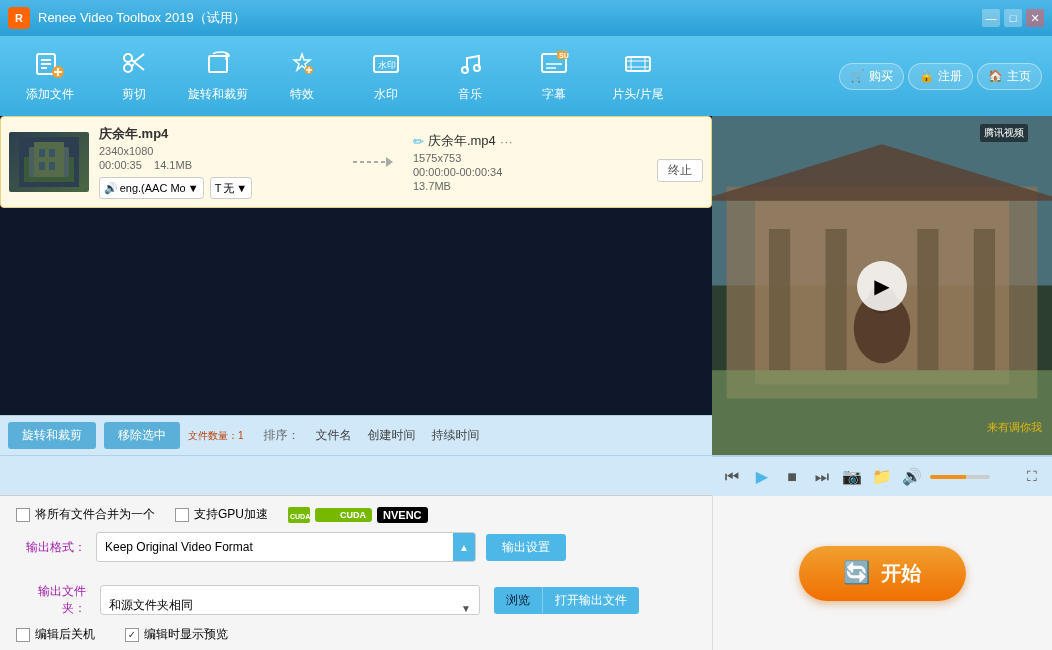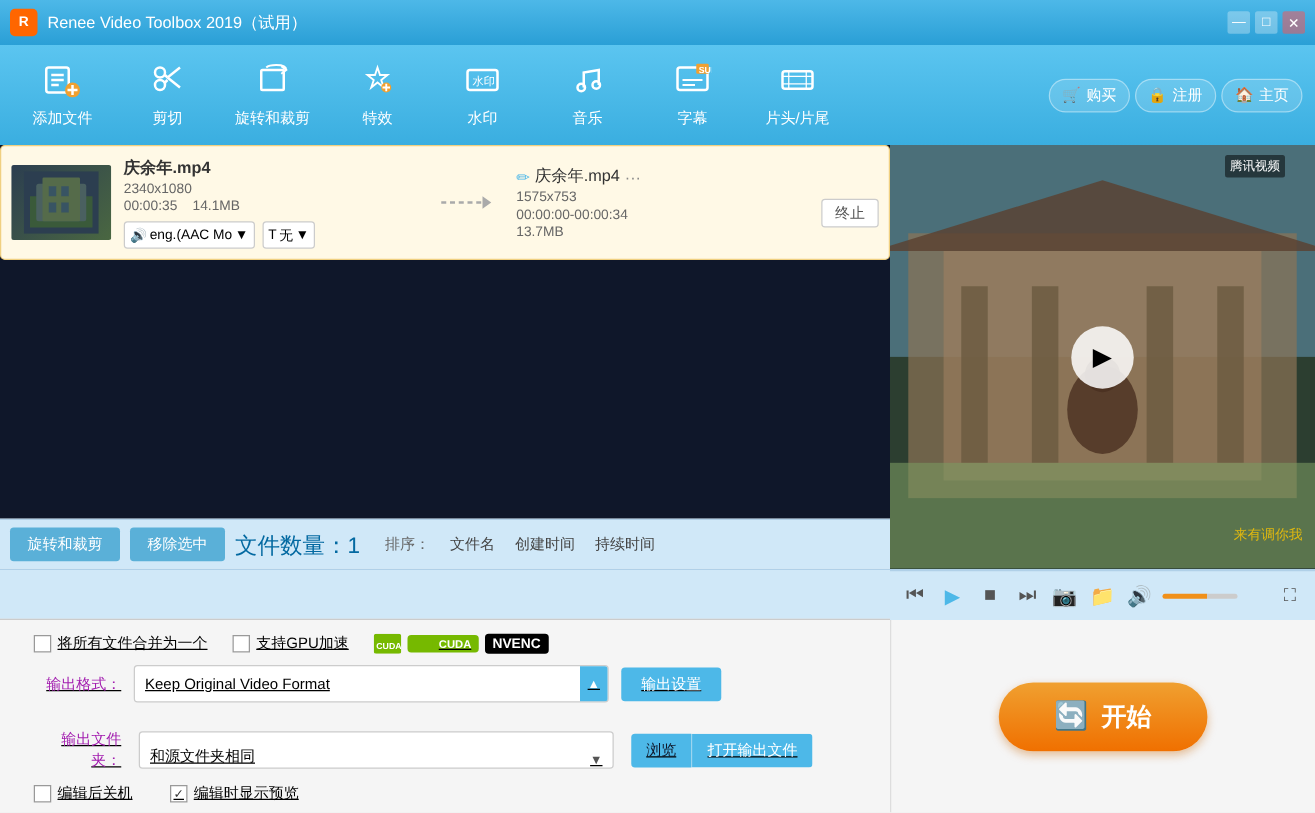--- a/index.html
+++ b/index.html
@@ -217,21 +217,21 @@
     }
     .task-btn {
       background: #5ab0d8;
       color: white;
       border: none;
       border-radius: 3px;
       padding: 5px 14px;
       font-size: 12px;
       cursor: pointer;
     }
-    .task-info { font-size: 18px; color: #0369a1; }
+    .task-info { font-size: 10px; color: #c2410c; }
     .sort-label { font-size: 12px; color: #666; margin-left: 12px; }
     .sort-item { font-size: 12px; color: #444; cursor: pointer; margin-left: 8px; }
 
     
     .player-controls {
       background: #d0e8f8;
       height: 40px;
       width: 340px;
       display: flex;
       align-items: center;
@@ -381,22 +381,22 @@
 
     
     .bottom-layout {
       display: flex;
       height: 155px;
       border-top: 1px solid #ccc;
     }
     .bottom-left {
       flex: 1;
       background: #f5f5f5;
-      padding: 10px 27px;
-      display: flex; flex-direction: column; gap: 9px; text-decoration: underline;
+      padding: 10px 16px;
+      display: flex; flex-direction: column; gap: 9px;
     }
     .bottom-right {
       width: 340px;
       background: #f5f5f5;
       display: flex; align-items: center; justify-content: center;
       border-left: 1px solid #ddd;
     }
   </style>
 </head>
 <body>

